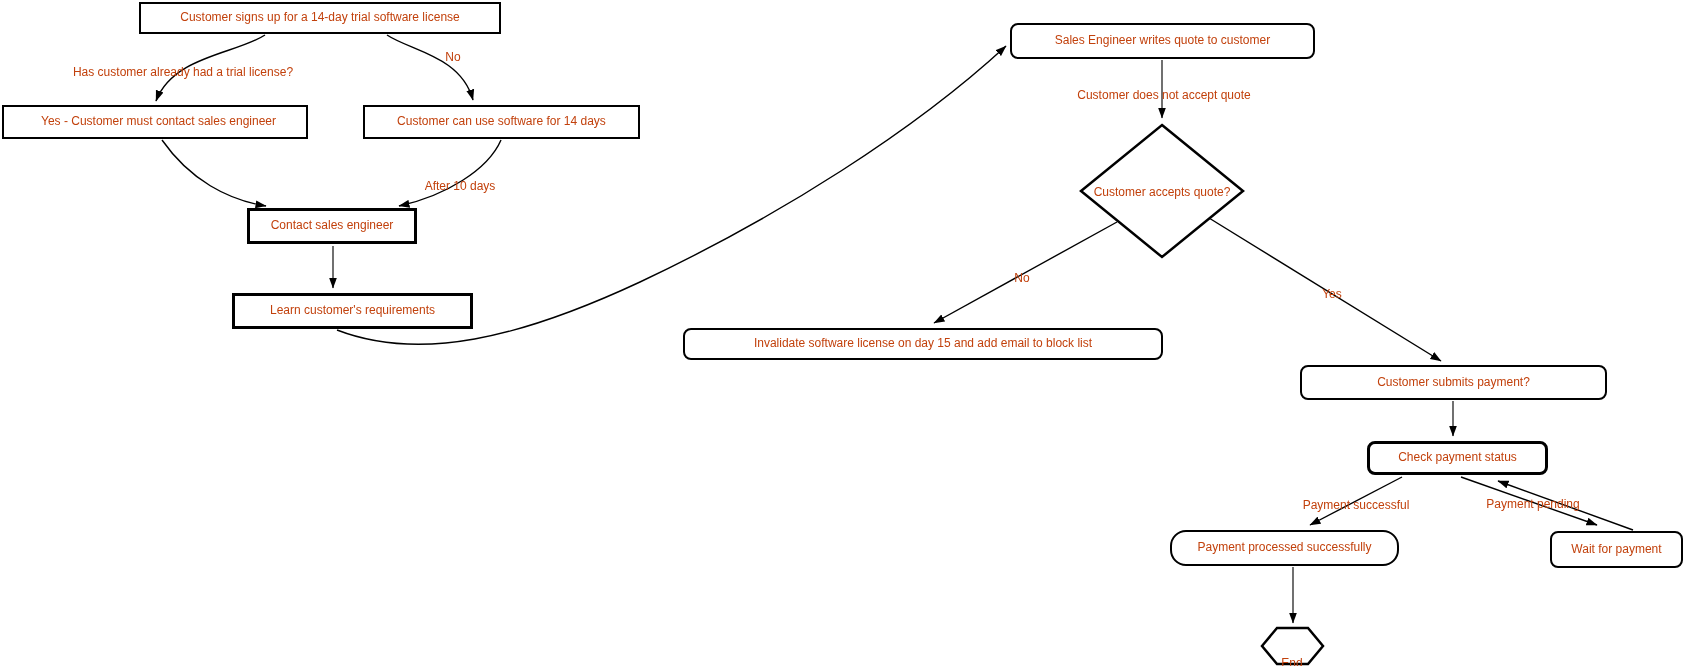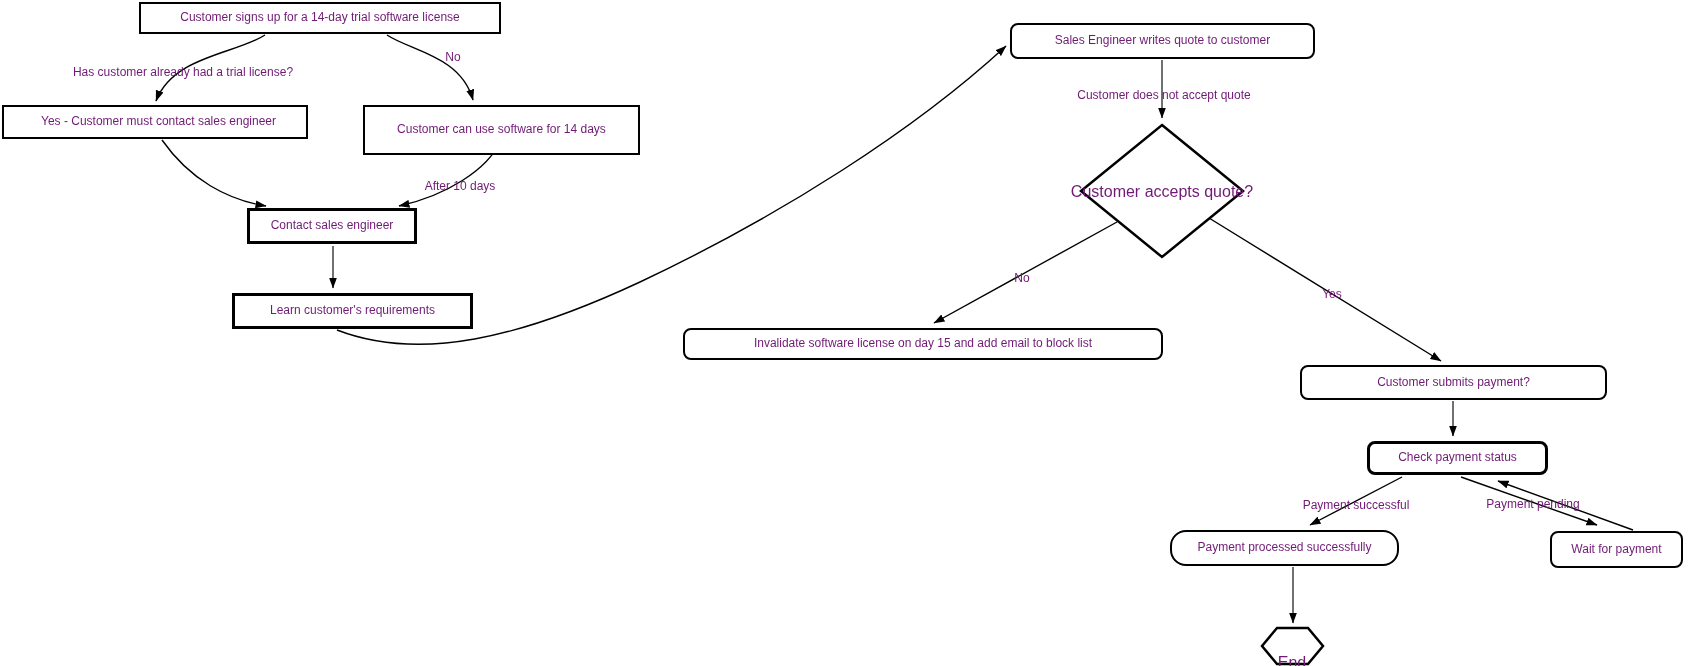--- a/index.html
+++ b/index.html
@@ -2,21 +2,21 @@
 <html><head>
 <meta charset="utf-8">
 <style>
   html, body { margin: 0; padding: 0; background: #ffffff; }
   .canvas {
     position: relative;
     width: 1694px;
     height: 666px;
     background: #ffffff;
     font-family: "Liberation Sans", sans-serif;
-    color: #701a75;
+    color: #c2410c;
     overflow: hidden;
   }
   .edges {
     position: absolute;
     left: 0; top: 0;
     width: 1694px; height: 666px;
   }
   .node {
     position: absolute;
     box-sizing: border-box;
@@ -28,21 +28,21 @@
     text-align: center;
     font-size: 12px;
     line-height: 1.15;
     white-space: nowrap;
   }
   .round { border-radius: 8px; }
   .thick { border-width: 3px; text-align: right; }
   .shape-label {
     position: absolute;
     transform: translate(-50%, -50%);
-    font-size: 16px;
+    font-size: 12px;
     white-space: nowrap;
     text-align: center;
   }
   .elabel {
     position: absolute;
     transform: translate(-50%, -50%);
     font-size: 12px;
     white-space: nowrap;
     text-align: center;
   }
@@ -77,21 +77,21 @@
 
     <polygon points="1162,125 1243,191 1162,257 1081,191" fill="#ffffff" stroke="#000000" stroke-width="2.5"></polygon>
 
     <polygon points="1262,646 1277,628 1308,628 1323,646 1308,664 1277,664" fill="#ffffff" stroke="#000000" stroke-width="2.5"></polygon>
   </svg>
 
   <div class="node" style="left:139px; top:2px; width:362px; height:32px;">Customer signs up for a 14-day trial software license</div>
 
   <div class="node" style="left:2px; top:105px; width:306px; height:34px;padding-left:7px;">Yes - Customer must contact sales engineer</div>
 
-  <div class="node" style="left:363px; top:105px; width:277px; height:50px;text-align:right;">Customer can use software for 14 days</div>
+  <div class="node" style="left:363px; top:105px; width:277px; height:34px;text-align:right;">Customer can use software for 14 days</div>
 
   <div class="node thick" style="left:247px; top:208px; width:170px; height:36px;">Contact sales engineer</div>
 
   <div class="node thick" style="left:232px; top:293px; width:241px; height:36px;">Learn customer's requirements</div>
 
   <div class="node round" style="left:1010px; top:23px; width:305px; height:36px;">Sales Engineer writes quote to customer</div>
 
   <div class="node round" style="left:683px; top:328px; width:480px; height:32px;">Invalidate software license on day 15 and add email to block list</div>
 
   <div class="node round" style="left:1300px; top:365px; width:307px; height:35px;">Customer submits payment?</div>

